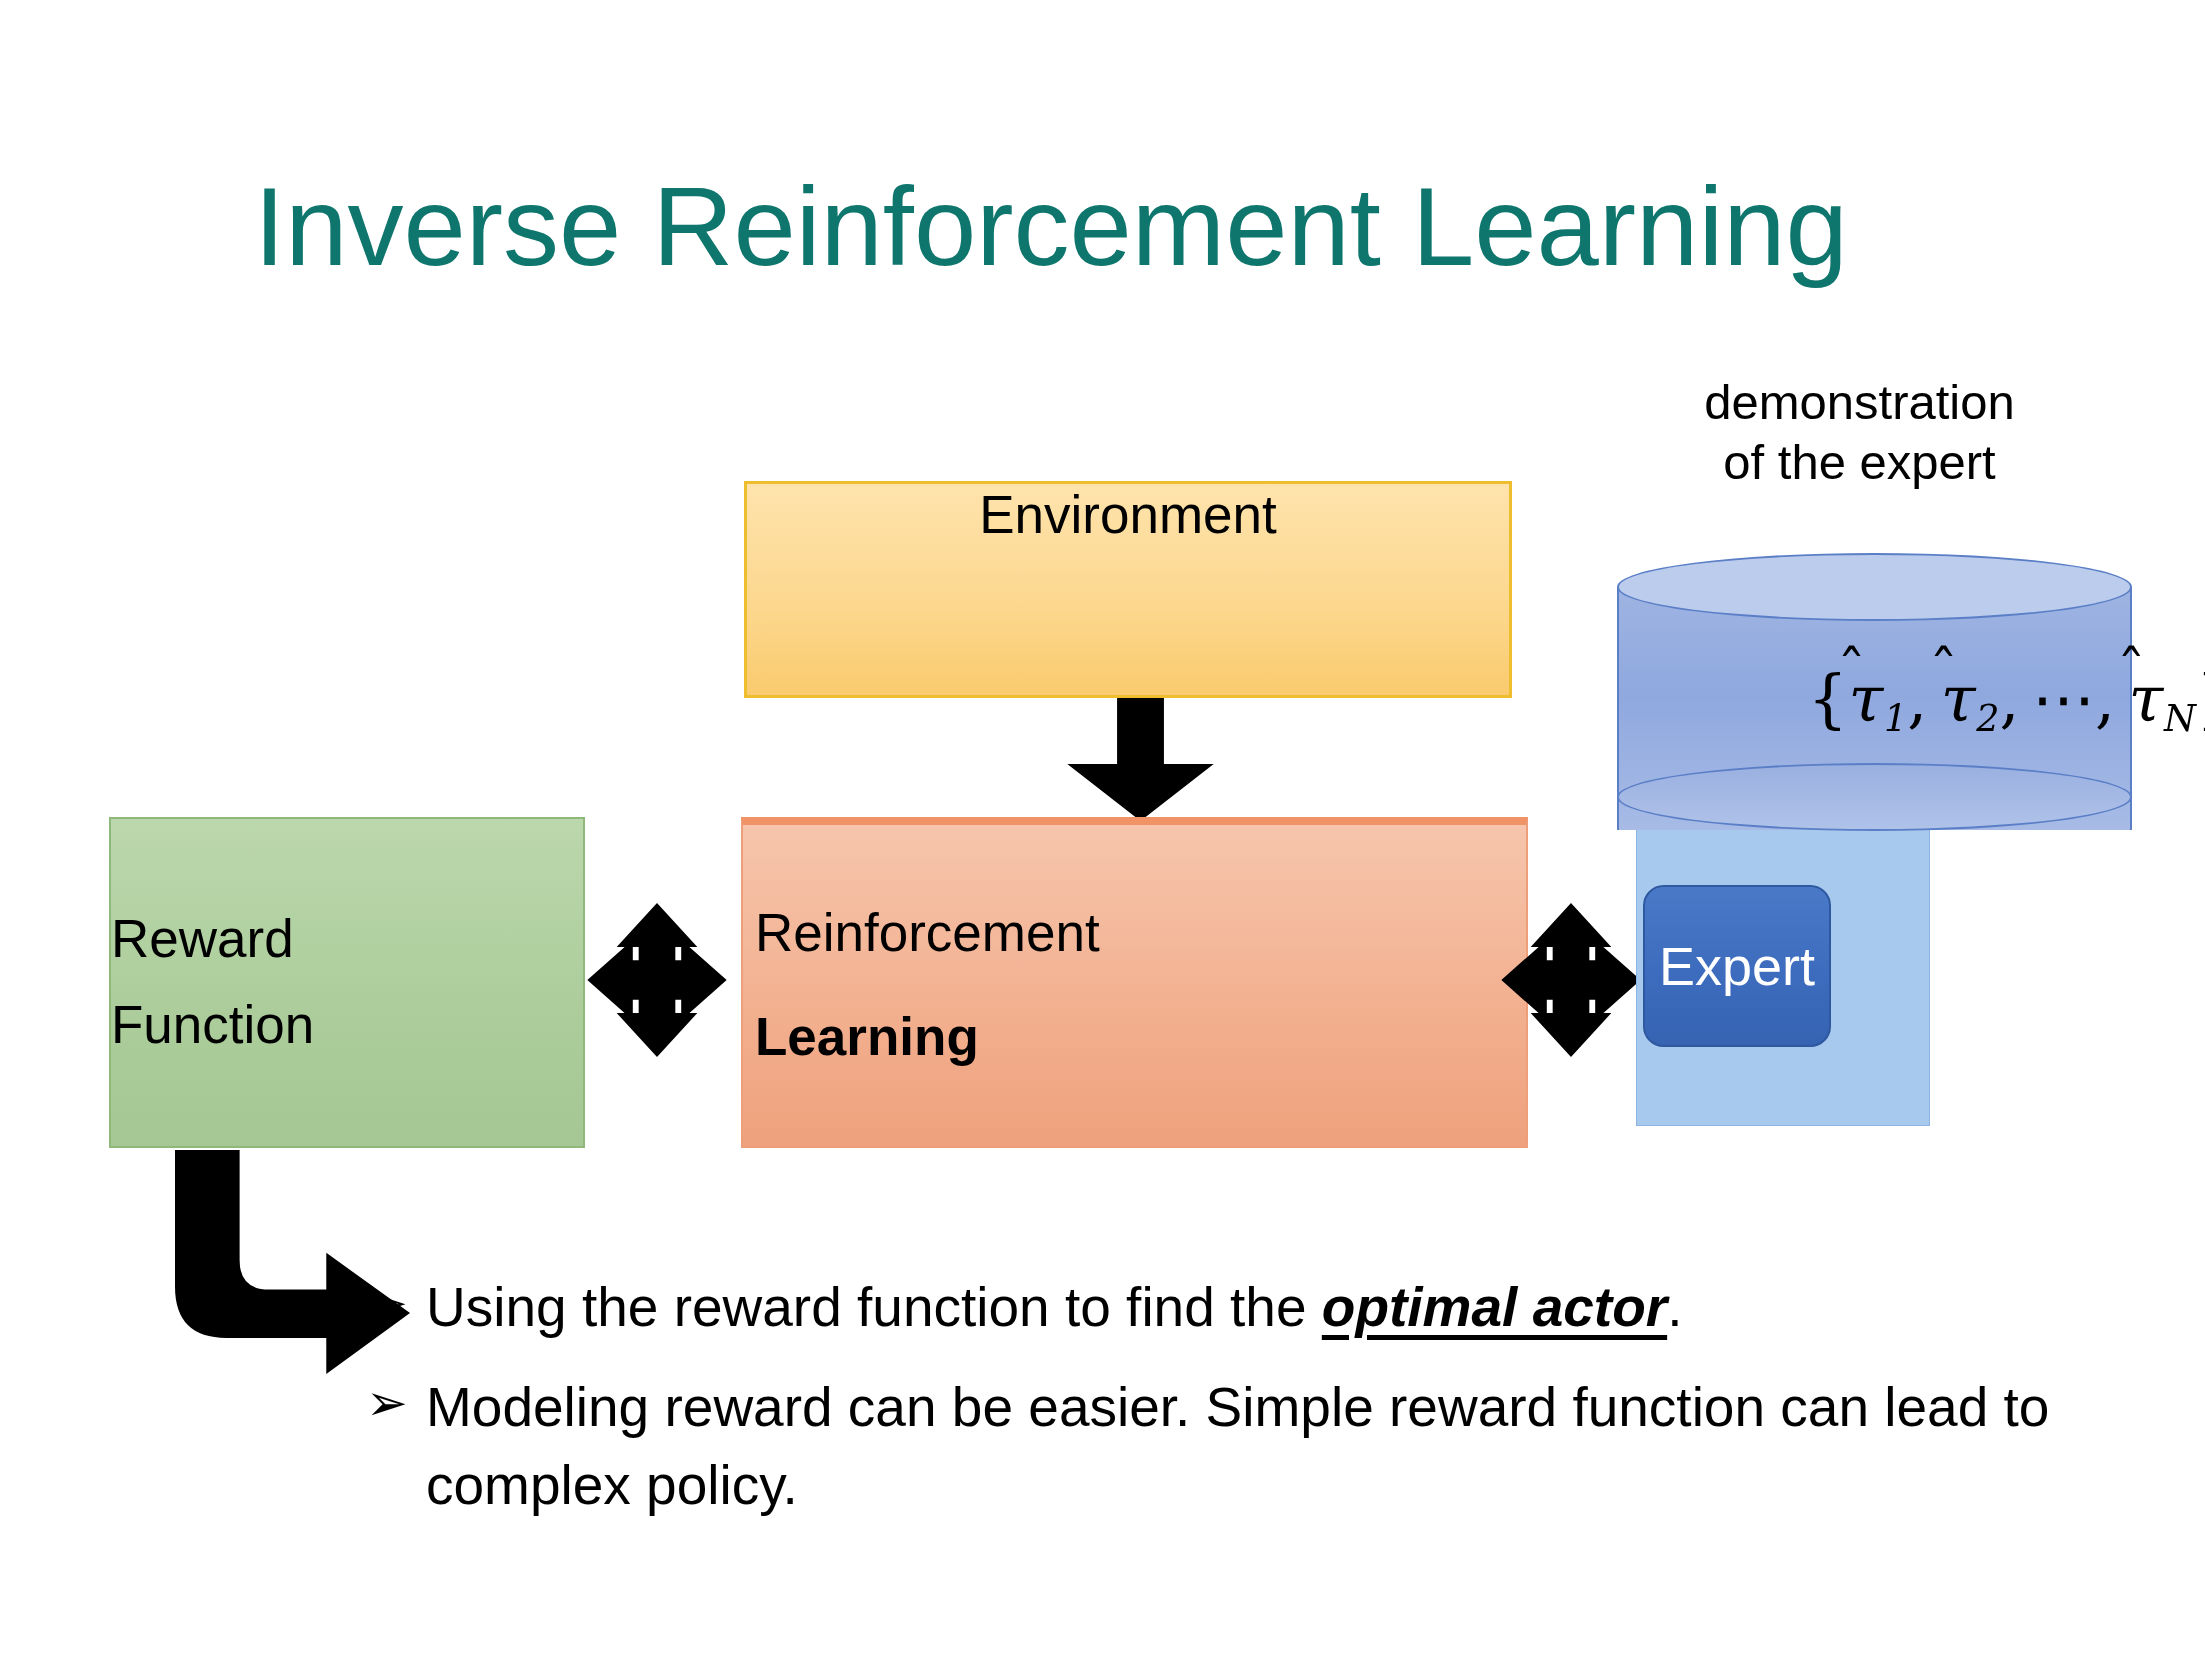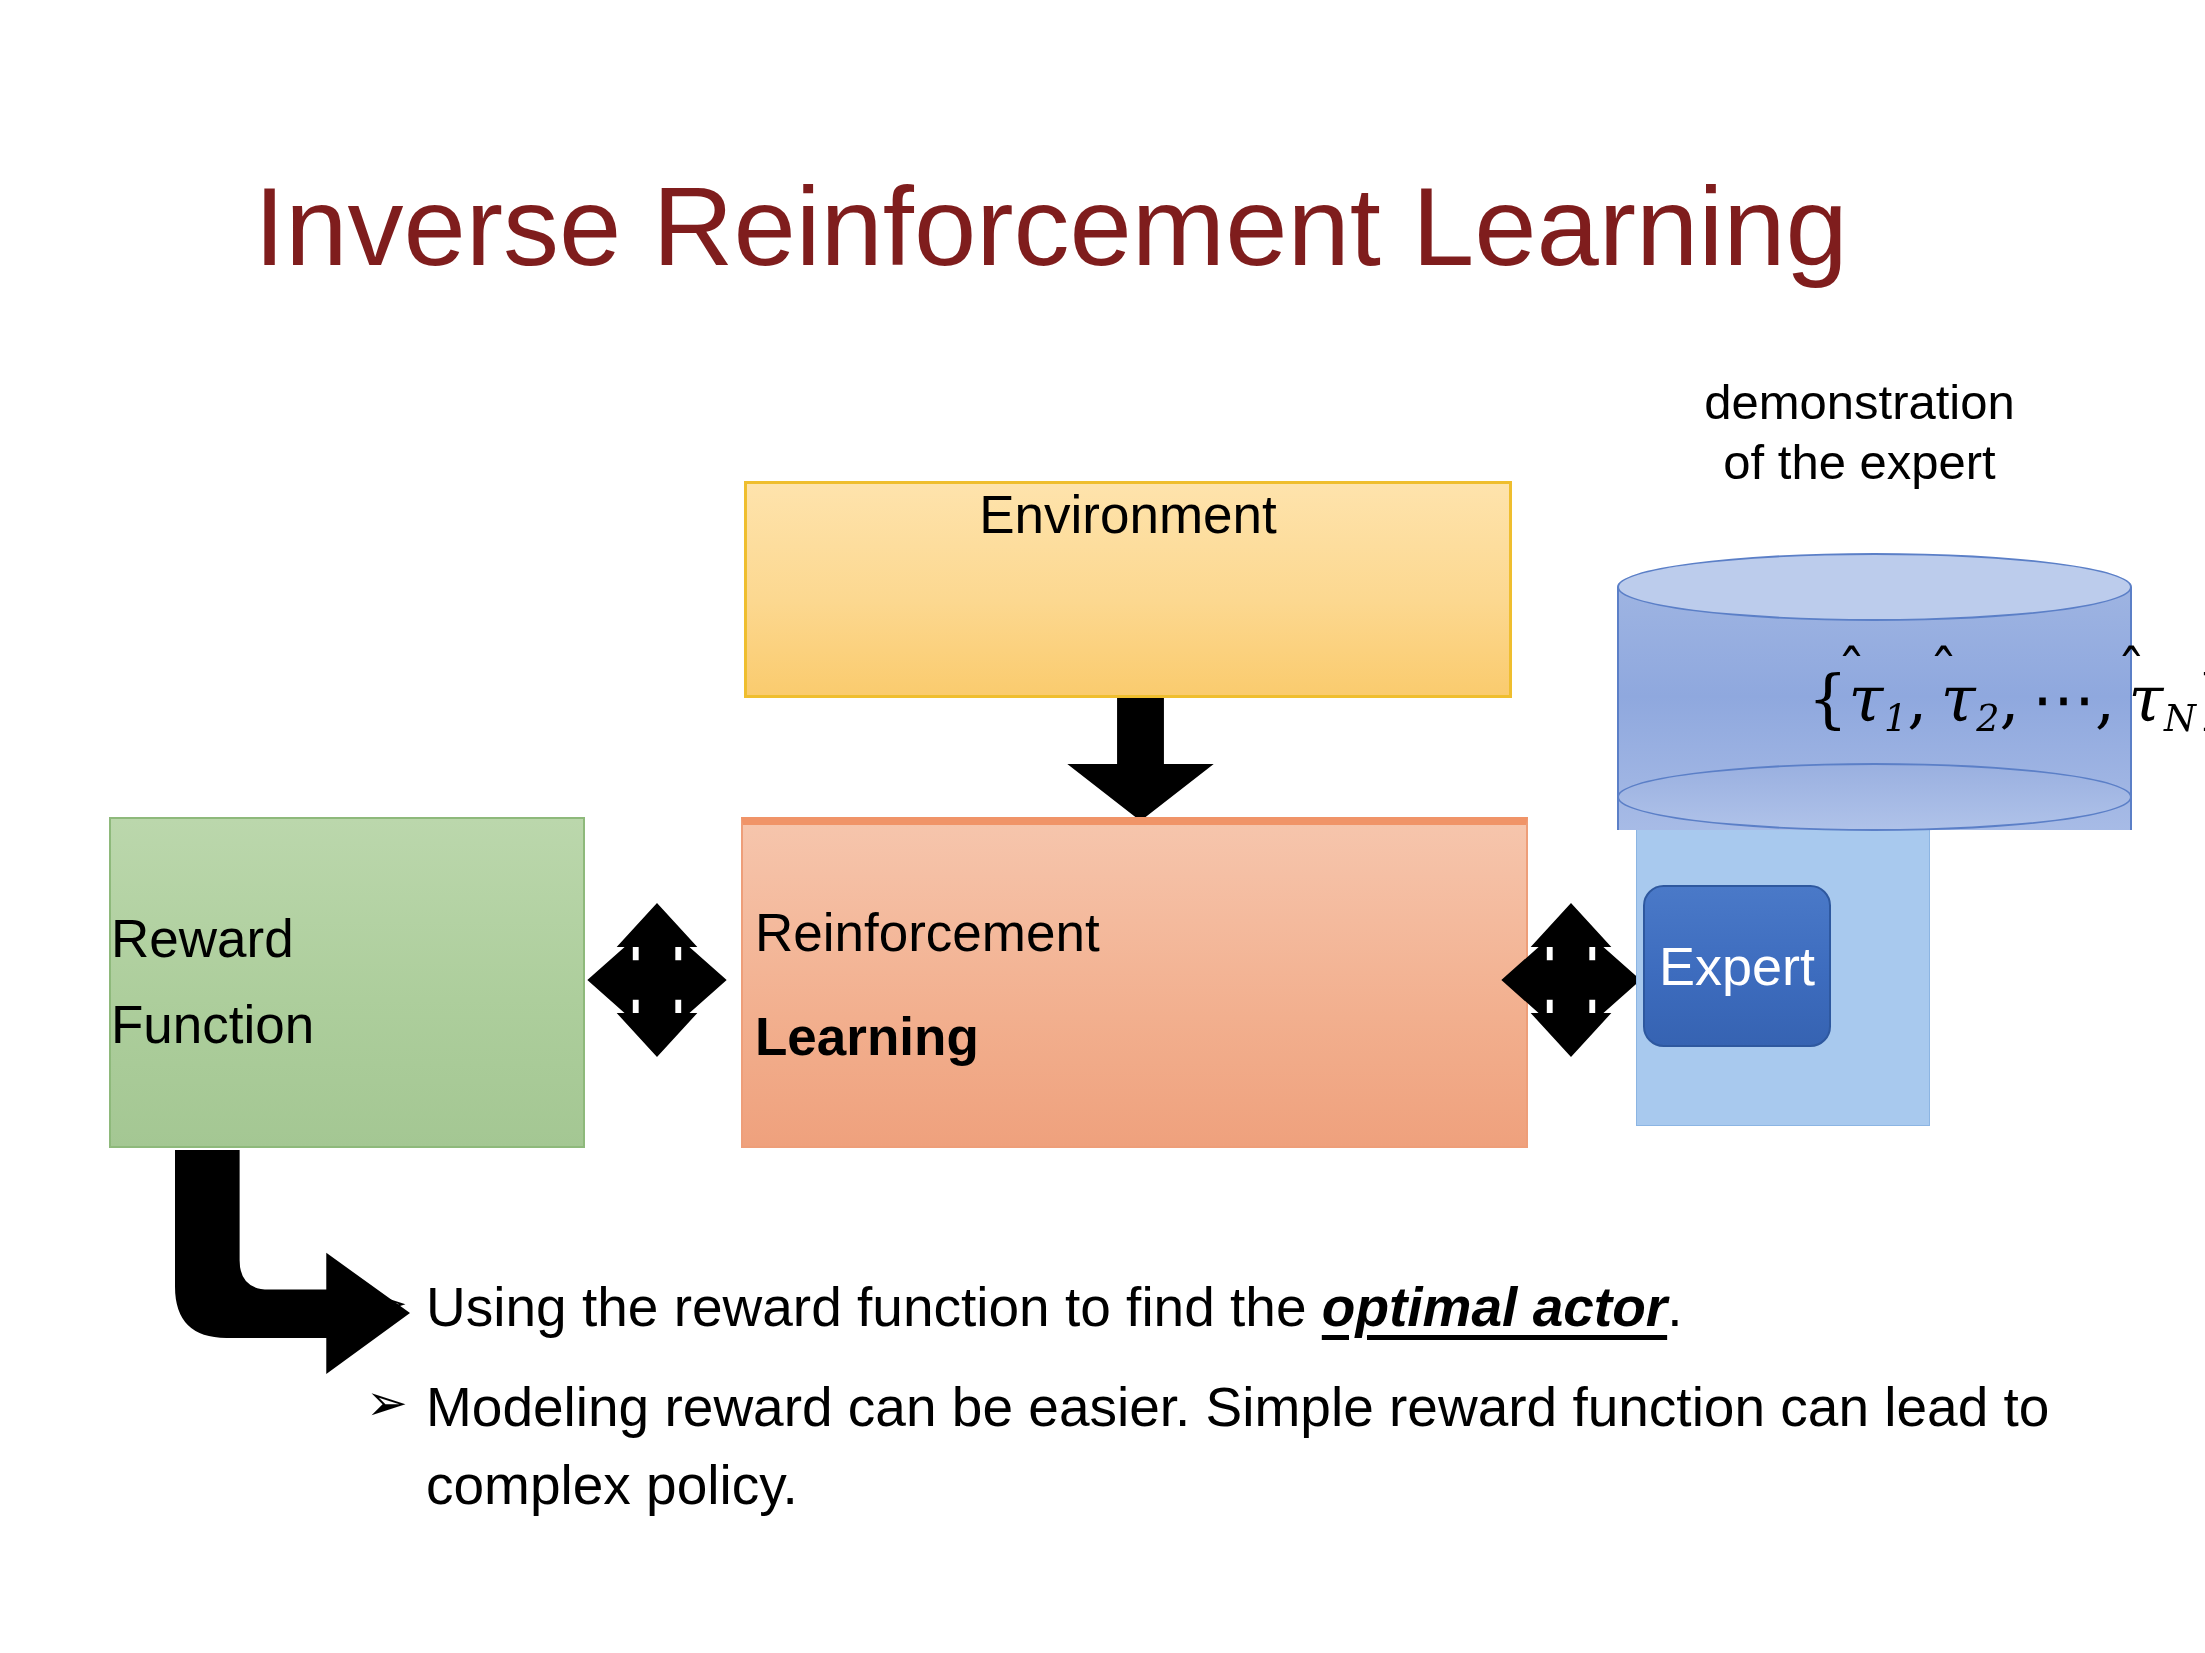--- a/index.html
+++ b/index.html
@@ -20,21 +20,21 @@
 
   
   .title {
     position: absolute;
     left: 0px;
     top: 171px;
     width: 2102px;
     text-align: center;
     font-size: 112px;
     line-height: 1.0;
-    color: #7f1d1d;
+    color: #0f766e;
     letter-spacing: 0px;
     white-space: nowrap;
     font-weight: 400;
   }
 
   
   .box {
     position: absolute;
     box-sizing: border-box;
     display: flex;

